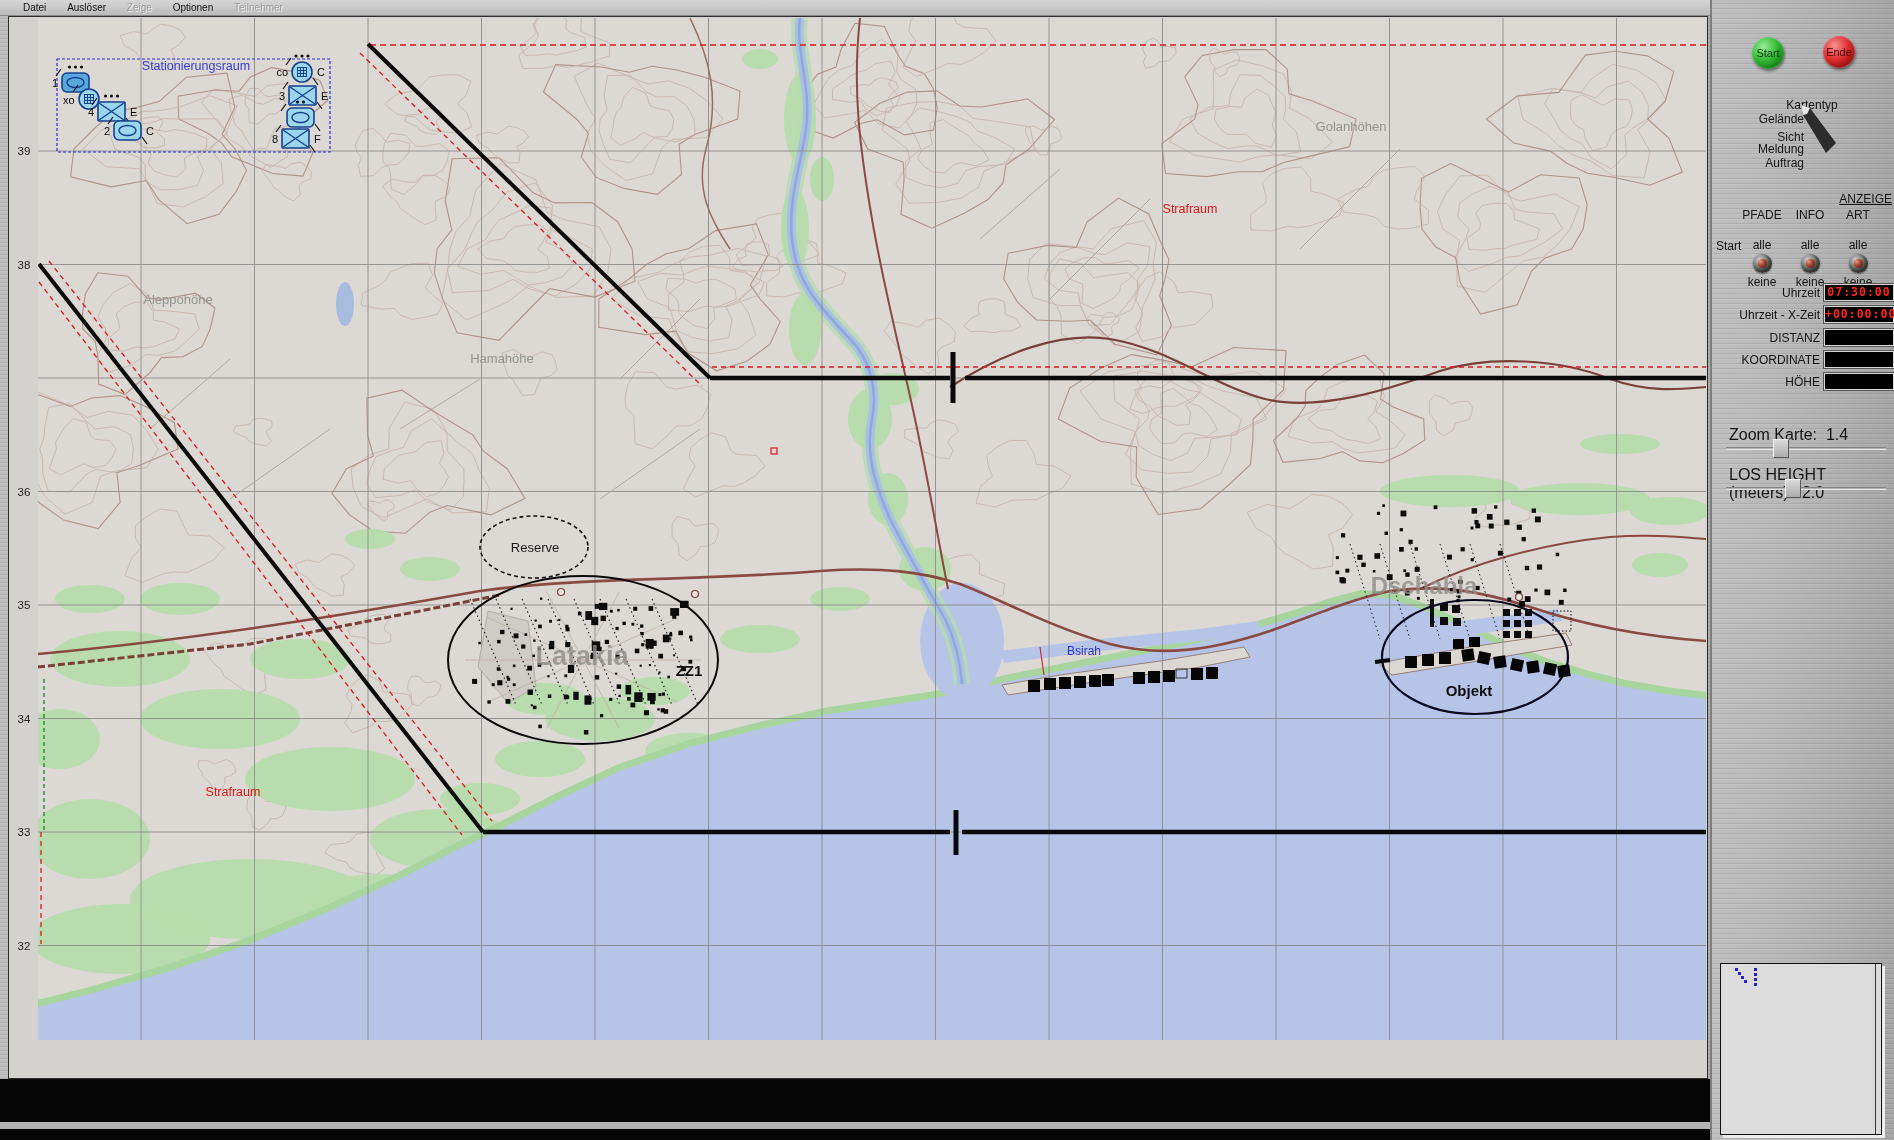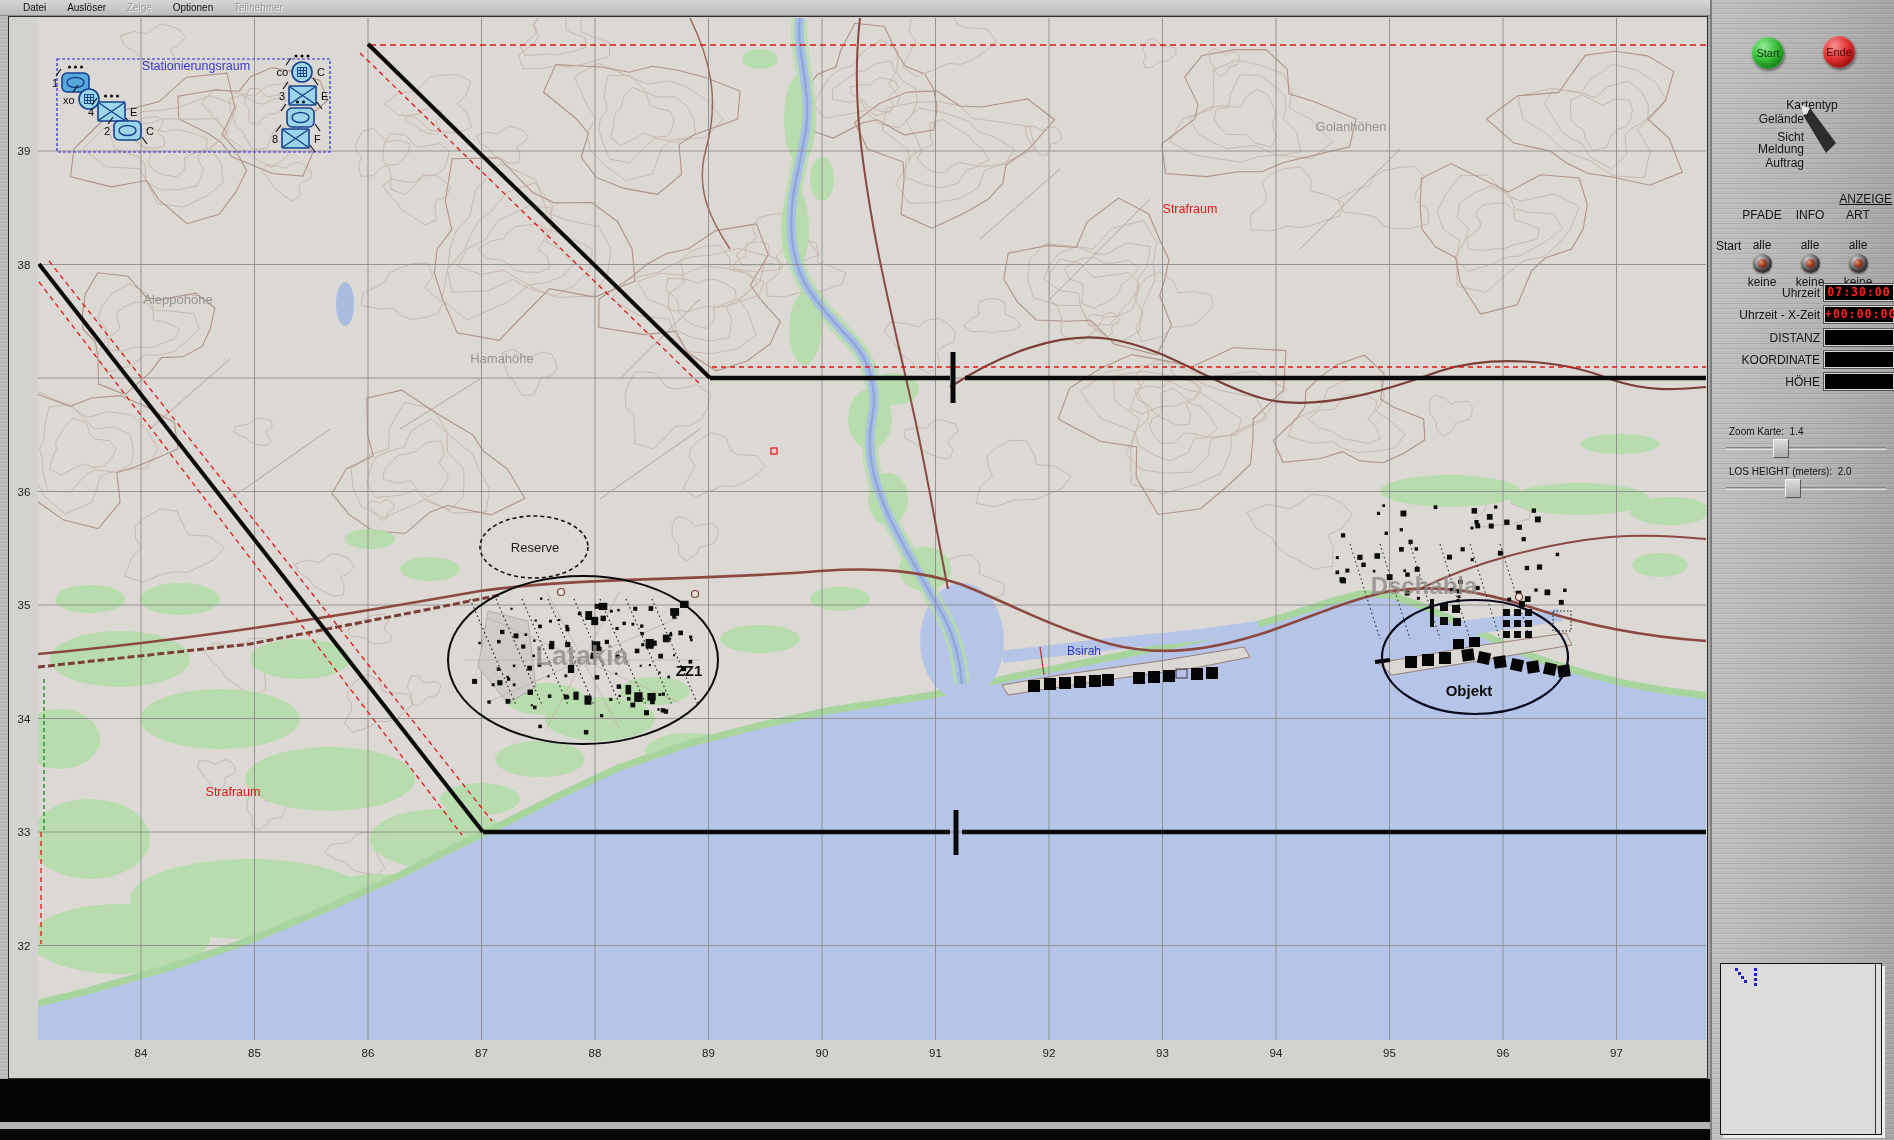--- a/index.html
+++ b/index.html
@@ -50,21 +50,21 @@
     background:radial-gradient(circle at 35% 30%, #cfcfcf, #8e8e8e 30%, #3c3c3c 62%, #1d1d1d);
     position:relative;box-shadow:0 1px 2px rgba(0,0,0,.5);}
   .knob::after{content:"";position:absolute;left:5px;top:5px;width:9px;height:9px;border-radius:50%;
     background:radial-gradient(circle at 30% 30%, #e09a80, #a2402a 45%, #571005);}
   #wahl-label{position:absolute;left:4px;top:239px;}
   .ro-label{position:absolute;right:74px;width:130px;text-align:right;}
   .led-box{position:absolute;left:112px;width:68px;height:15px;background:#000;
     border:1px solid #d8d8d8;outline:1px solid #555;
     font-family:"DejaVu Sans Mono",monospace;font-size:11.5px;font-weight:bold;color:#ff2517;
     text-align:center;line-height:15px;letter-spacing:1px;}
-  .slider-label{position:absolute;left:17px;font-size:10px;}
+  .slider-label{position:absolute;left:17px;font-size:16px;}
   .slider-track{position:absolute;left:14px;width:160px;height:3px;cursor:pointer;
     background:linear-gradient(#6e6e6e,#fbfbfb);}
   .slider-handle{position:absolute;width:14px;height:17px;top:-8px;cursor:grab;
     background:linear-gradient(#dcdcdc,#ababab);border:1px solid;border-color:#f2f2f2 #5a5a5a #5a5a5a #f2f2f2;}
   #minimap{position:absolute;left:8px;top:963px;width:160px;height:170px;background:#dcdcdc;
     border:1px solid #101010;box-shadow:3px 3px 0 #ededed;cursor:pointer;}
   #mini-line{position:absolute;right:5px;top:0;width:1px;height:100%;background:#333;}
   .mini-dot{position:absolute;width:3px;height:3px;background:#2222cc;}
 </style>
 </head>
@@ -81,36 +81,20 @@
 <div id="map-panel">
   <div id="gutter-left">
       <div class="ax-y" style="top: 128px;">39</div>
       <div class="ax-y" style="top: 241.5px;">38</div>
       <div class="ax-y" style="top: 355px; margin-left: 20px;">37</div>
       <div class="ax-y" style="top: 468.5px;">36</div>
       <div class="ax-y" style="top: 582px;">35</div>
       <div class="ax-y" style="top: 695.5px;">34</div>
       <div class="ax-y" style="top: 809px;">33</div>
       <div class="ax-y" style="top: 922.5px;">32</div>
-    </div>
-  <div id="gutter-bottom">
-      <div class="ax-x" style="left: 118px;">84</div>
-      <div class="ax-x" style="left: 231.5px;">85</div>
-      <div class="ax-x" style="left: 345px;">86</div>
-      <div class="ax-x" style="left: 458.5px;">87</div>
-      <div class="ax-x" style="left: 572px;">88</div>
-      <div class="ax-x" style="left: 685.5px;">89</div>
-      <div class="ax-x" style="left: 799px;">90</div>
-      <div class="ax-x" style="left: 912.5px;">91</div>
-      <div class="ax-x" style="left: 1026px;">92</div>
-      <div class="ax-x" style="left: 1139.5px;">93</div>
-      <div class="ax-x" style="left: 1253px;">94</div>
-      <div class="ax-x" style="left: 1366.5px;">95</div>
-      <div class="ax-x" style="left: 1480px;">96</div>
-      <div class="ax-x" style="left: 1593.5px;">97</div>
     </div>
   <div id="svg-wrap">
     <svg id="map-svg" width="1668" height="1022" viewBox="38 19 1668 1022" preserveAspectRatio="none">
         <rect x="38" y="19" width="1668" height="1022" fill="#dcd8d4"></rect>
         <path d="M179.5,330.0L175.0,339.8L162.1,344.3L153.4,347.8L144.3,348.8L135.9,348.0L123.3,352.2L107.7,350.8L108.7,338.8L119.7,330.0L118.8,324.1L116.3,314.7L123.5,308.0L133.9,303.5L146.3,302.7L153.2,312.4L153.5,321.3L164.9,323.0L179.5,330.0Z" fill="none" stroke="#c7b5ab" stroke-width="0.9"></path>
         <path d="M199.2,330.0L185.9,342.8L174.5,352.2L159.6,356.2L145.9,355.6L131.7,366.0L107.2,373.7L96.4,358.2L106.4,339.4L105.6,330.0L97.9,318.2L102.8,306.0L112.8,293.8L129.6,284.7L148.0,295.1L154.0,311.4L168.1,311.9L194.4,314.8L199.2,330.0Z" fill="none" stroke="#c7b5ab" stroke-width="0.9"></path>
         <path d="M210.2,330.0L202.2,347.4L183.0,357.8L161.5,358.6L150.0,373.7L125.0,395.6L98.7,385.0L97.9,357.2L95.2,342.5L82.8,330.0L82.5,313.9L85.4,294.8L97.8,273.8L127.9,277.2L147.1,299.1L162.4,300.2L195.5,294.2L214.9,309.0L210.2,330.0Z" fill="none" stroke="#b09488" stroke-width="1.1"></path>
         <path d="M293.4,120.0L286.7,127.5L275.0,129.7L271.9,135.9L266.7,149.2L253.0,150.5L245.6,139.2L241.9,131.7L235.7,126.8L233.6,120.0L230.5,111.7L229.2,100.1L242.0,96.0L256.3,103.9L263.4,105.2L275.5,99.3L287.7,102.1L291.9,111.1L293.4,120.0Z" fill="none" stroke="#c7b5ab" stroke-width="0.9"></path>
         <path d="M308.6,120.0L289.6,128.3L285.2,136.3L287.9,157.1L271.1,168.4L251.4,157.4L240.0,146.7L229.1,140.0L224.0,130.1L215.0,120.0L201.6,103.7L213.5,90.0L241.1,94.8L254.8,97.4L267.7,86.5L286.8,84.4L300.8,93.7L311.9,105.5L308.6,120.0Z" fill="none" stroke="#c7b5ab" stroke-width="0.9"></path>
         <path d="M306.1,120.0L297.8,130.6L312.7,154.0L302.9,177.1L272.5,174.5L249.7,165.1L231.6,157.8L222.2,144.4L208.3,134.5L178.7,120.0L178.0,97.1L215.1,91.0L239.2,92.2L250.4,77.9L271.8,68.6L295.3,72.9L319.8,81.4L328.0,101.0L306.1,120.0Z" fill="none" stroke="#b09488" stroke-width="1.1"></path>

